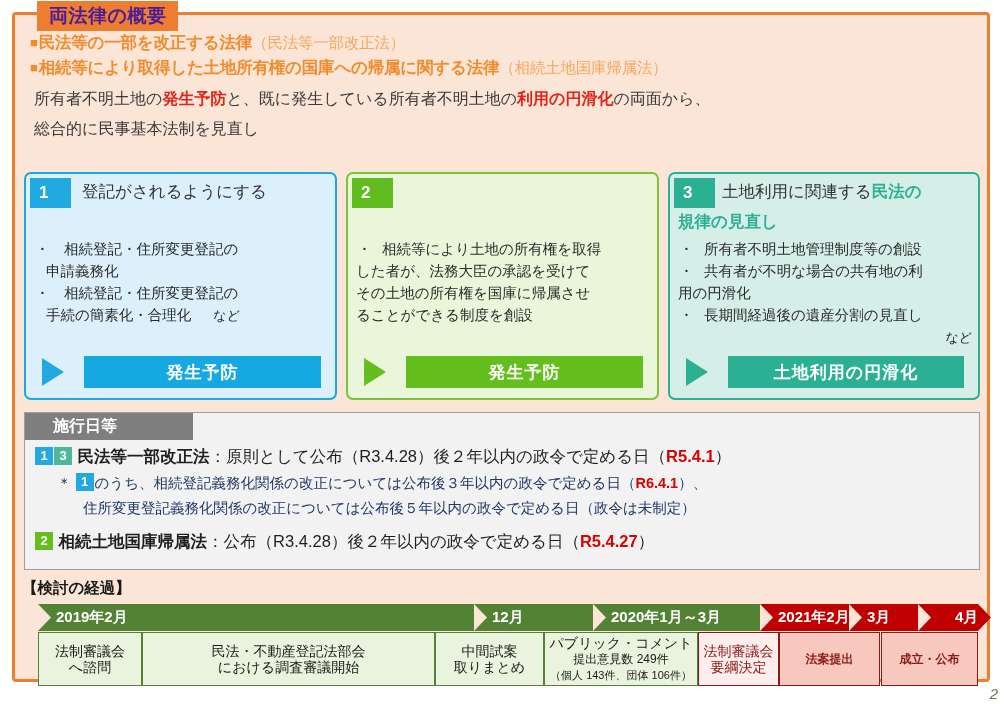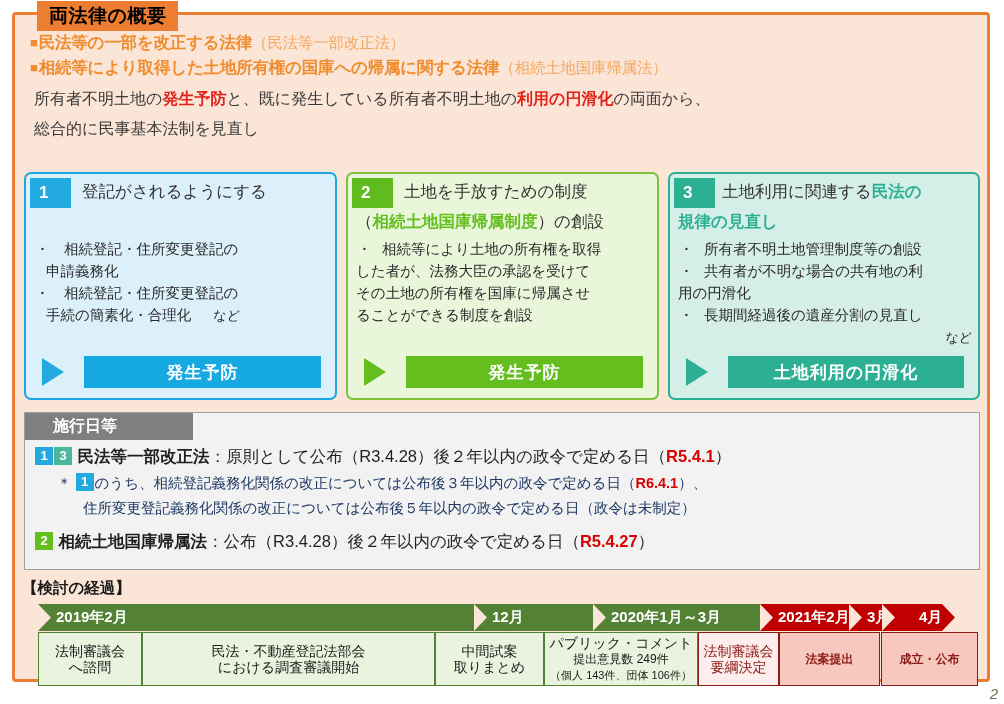--- a/index.html
+++ b/index.html
@@ -15,21 +15,21 @@
   
   .outer-frame{
     position:absolute;left:12px;top:12px;width:978px;height:670px;
     border:3px solid #ED7D31;border-radius:4px;
     background:#FBE5D6;
     box-sizing:border-box;
   }
   
   .outer-title{
     position:absolute;left:22px;top:-14px;
-    background:#ED7D31;color:#000000;
+    background:#ED7D31;color:#4c1d95;
     font-weight:bold;font-size:19px;line-height:27px;
     padding:1px 12px 2px 12px;
     letter-spacing:0.5px;
     white-space:nowrap;
   }
 
   
   .law-lines{position:absolute;left:30px;top:30px;width:930px;}
   .law-line{
     font-size:16.5px;font-weight:bold;color:#F08C2E;
@@ -213,24 +213,20 @@
         <span class="bl"><span>手続の簡素化・合理化</span><span class="nado" style="padding-left:22px">など</span></span>
       </div>
       <div class="box-cta">
         <span class="tri"></span>
         <span class="cta-btn">発生予防</span>
       </div>
     </div>
 
     <div class="box" id="box2">
       <div class="box-num">2</div>
-      <div class="box-head">
-        <span class="r1">土地を手放すための制度</span>
-        <span class="r2"><span>（</span><b class="k2">相続土地国庫帰属制度</b><span>）の創設</span></span>
-      </div>
       <div class="box-list">
         <span class="bl"><span class="dot">・</span><span style="padding-left:14px">相続等により土地の所有権を取得</span></span>
         <span class="bl" style="padding-left:2px"><span>した者が、法務大臣の承認を受けて</span></span>
         <span class="bl" style="padding-left:2px"><span>その土地の所有権を国庫に帰属させ</span></span>
         <span class="bl" style="padding-left:2px"><span>ることができる制度を創設</span></span>
       </div>
       <div class="box-cta">
         <span class="tri"></span>
         <span class="cta-btn">発生予防</span>
       </div>
@@ -288,21 +284,21 @@
         </div>
         <div class="arw green" style="left: 555px; width: 167px;">
           <span>2020年1月～3月</span>
         </div>
         <div class="arw red" style="left: 722px; width: 89px;">
           <span>2021年2月</span>
         </div>
         <div class="arw red" style="left: 811px; width: 69px;">
           <span>3月</span>
         </div>
-        <div class="arw red last" style="left: 844px; width: 60px; padding-left: 37px;">
+        <div class="arw red last" style="left: 880px; width: 60px; padding-left: 37px;">
           <span>4月</span>
         </div>
       </div>
     <div class="tl-cells" id="tl-cells">
         <div class="cell g" style="left: 0px; width: 104px;">
           <span class="t ">法制審議会</span>
           <span class="t ">へ諮問</span>
         </div>
         <div class="cell g" style="left: 397px; width: 109px;">
           <span class="t ">中間試案</span>

